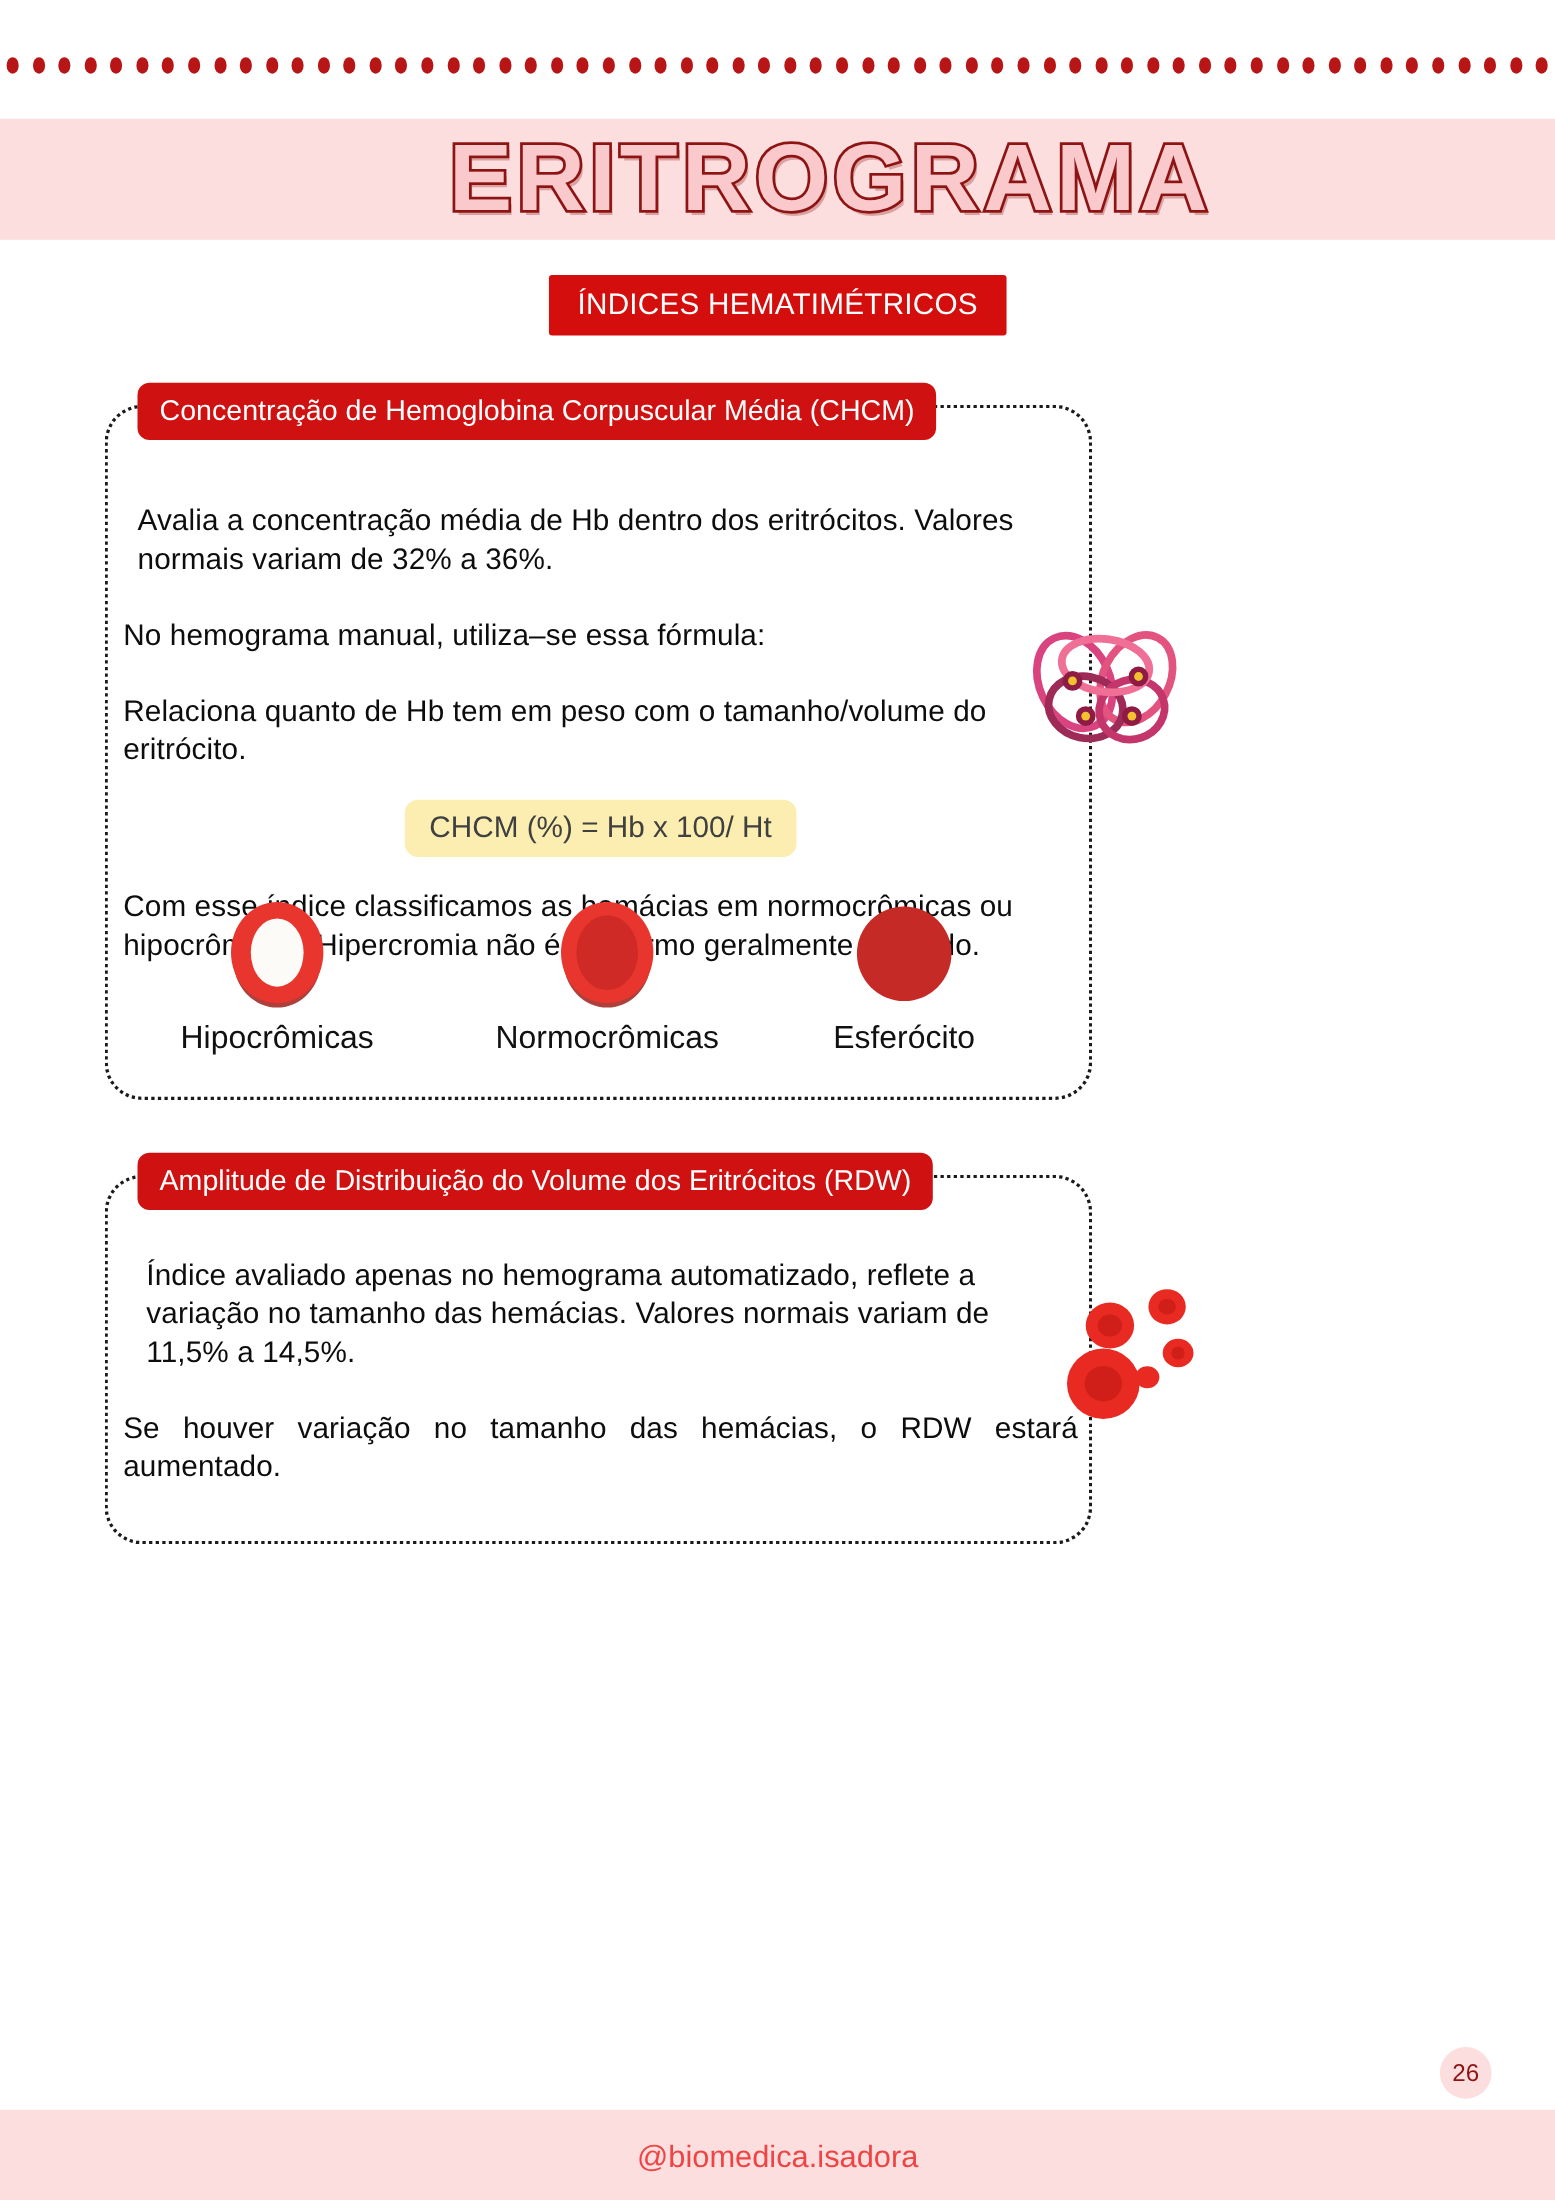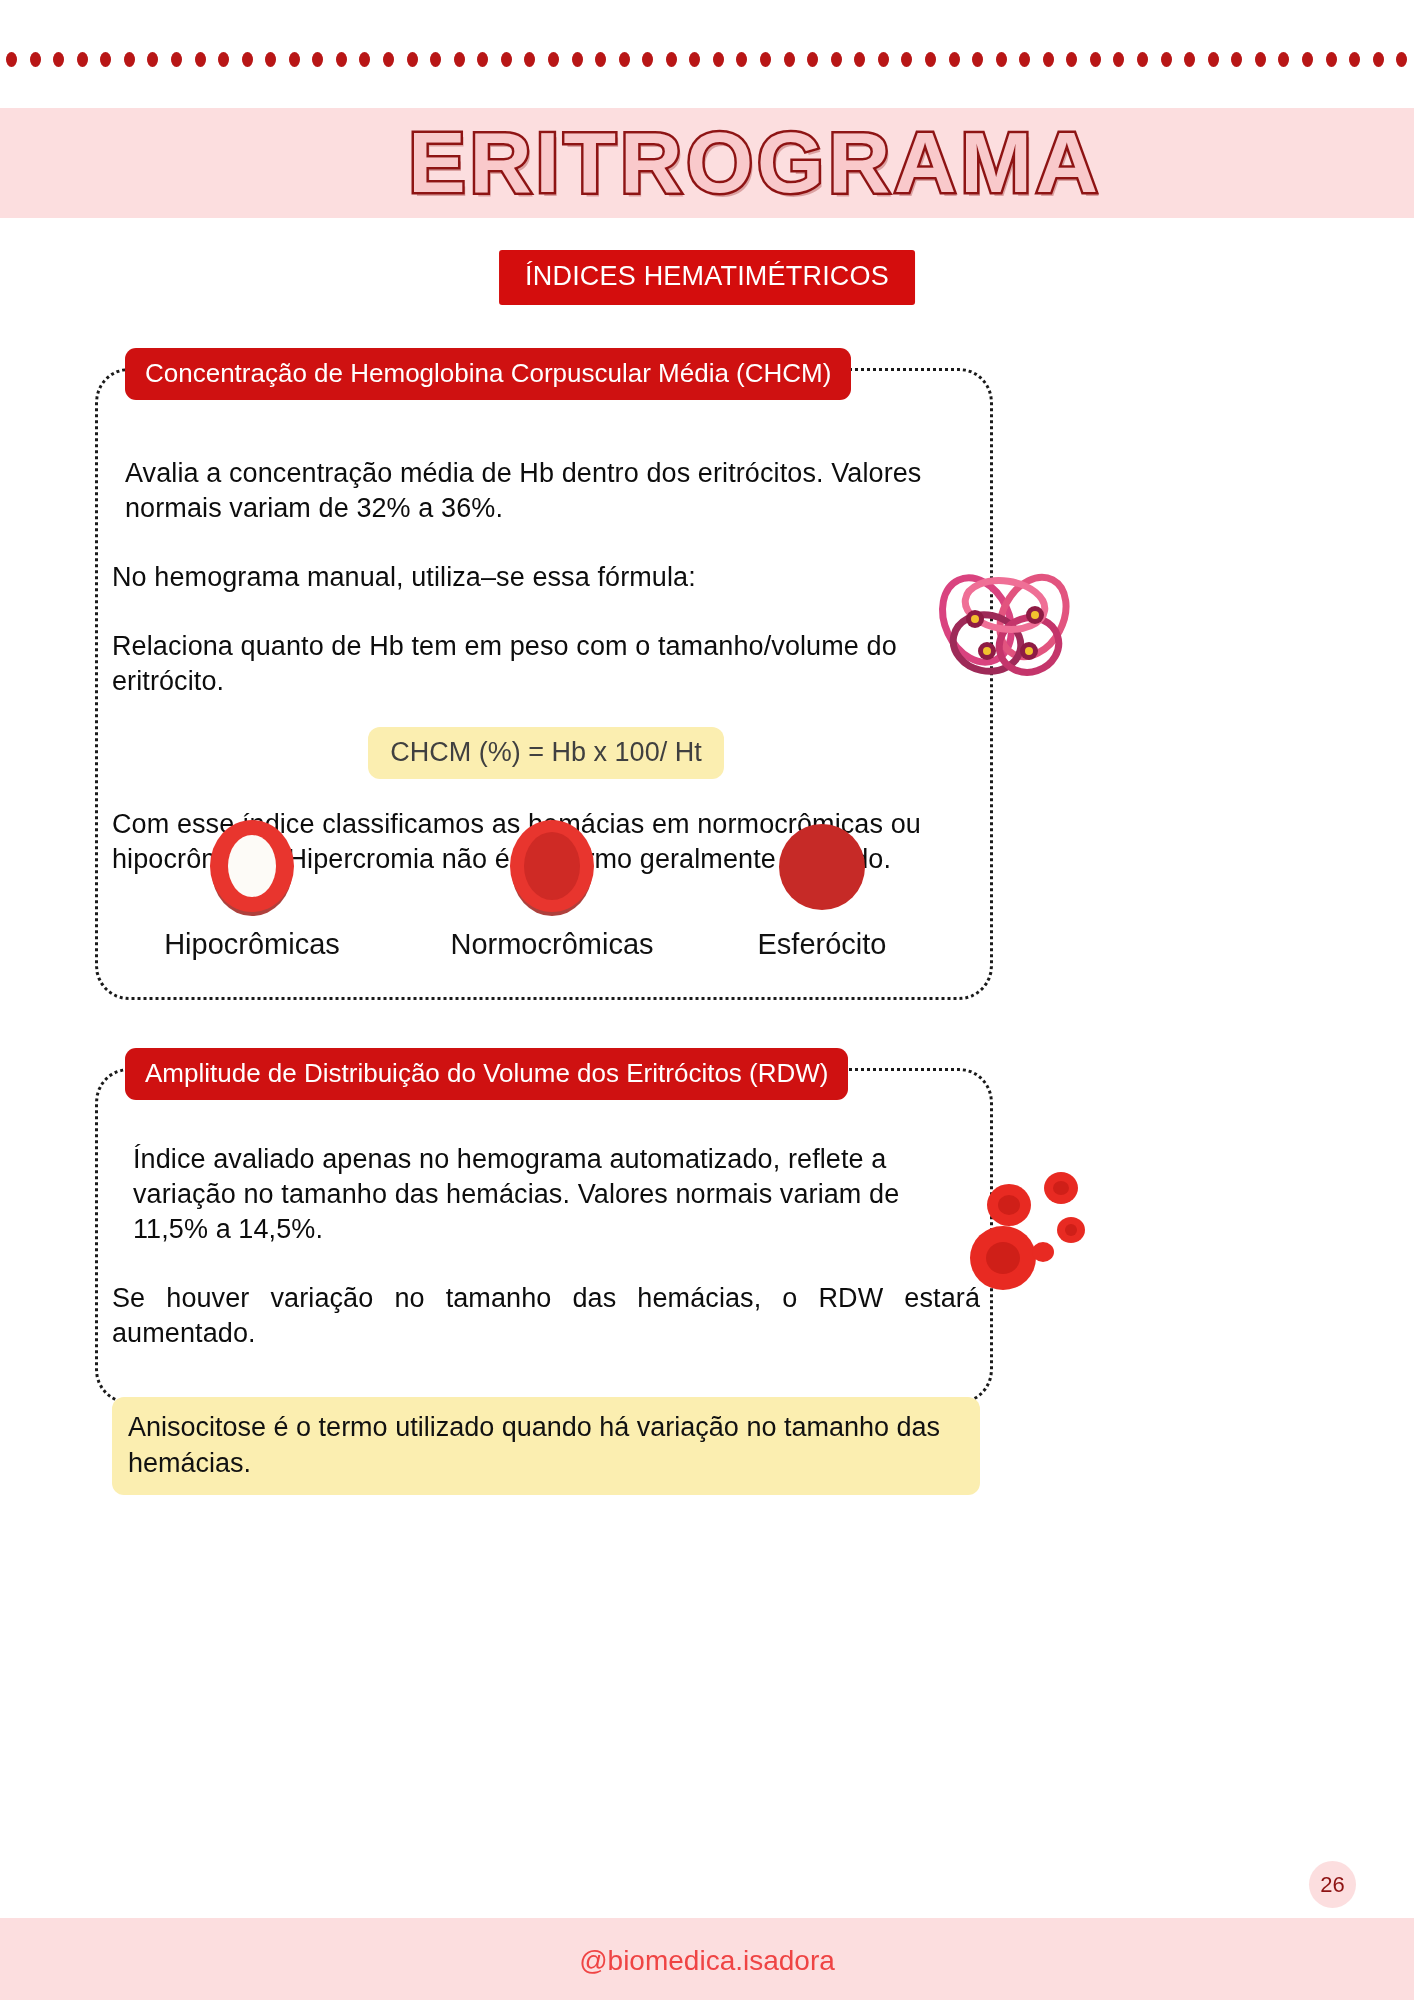--- a/index.html
+++ b/index.html
@@ -394,23 +394,20 @@
     <circle cx="104" cy="86" r="4" fill="#f2c12e"></circle>
   </g>
 </svg>
 
 <div class="card" id="card-rdw"></div>
 <div class="card-title" id="title-rdw">Amplitude de Distribuição do Volume dos Eritrócitos (RDW)</div>
 
 <div class="card-body" id="body-rdw">
   <p class="para" style="margin-top:42px;margin-left:21px;">Índice avaliado apenas no hemograma automatizado, reflete a variação no tamanho das hemácias. Valores normais variam de 11,5% a 14,5%.</p>
   <p class="para justify gap">Se houver variação no tamanho das hemácias, o RDW estará aumentado.</p>
-  <p style="margin:22px 0 0 0;">
-    <span class="highlight-note">Anisocitose é o termo utilizado quando há variação no tamanho das hemácias.</span>
-  </p>
 </div>
 
 <svg class="deco" id="deco-rbc" viewBox="0 0 140 145">
   <ellipse cx="38" cy="98" rx="33" ry="32" fill="#e82a22"></ellipse>
   <ellipse cx="38" cy="98" rx="17" ry="16" fill="#cf1f18"></ellipse>
   <ellipse cx="44" cy="45" rx="22" ry="21" fill="#e82a22"></ellipse>
   <ellipse cx="44" cy="45" rx="11" ry="10" fill="#cf1f18"></ellipse>
   <ellipse cx="96" cy="28" rx="17" ry="16" fill="#e82a22"></ellipse>
   <ellipse cx="96" cy="28" rx="8" ry="7" fill="#cf1f18"></ellipse>
   <ellipse cx="106" cy="70" rx="14" ry="13" fill="#e82a22"></ellipse>

